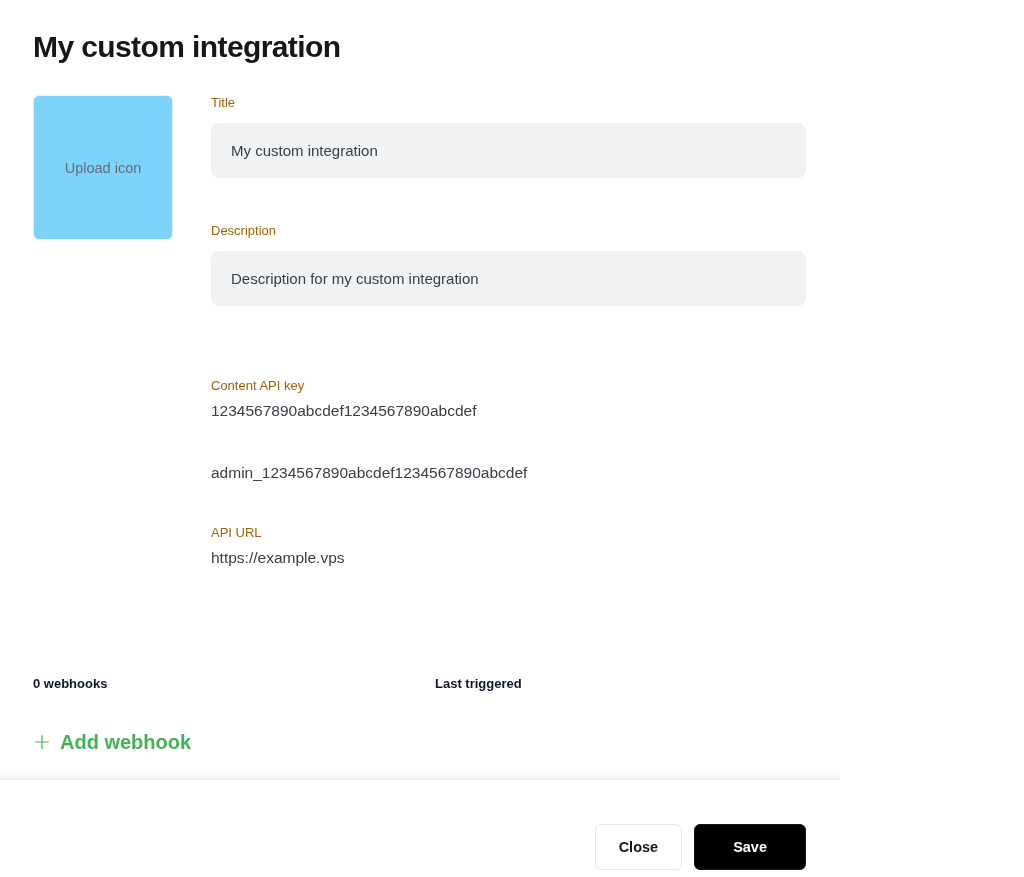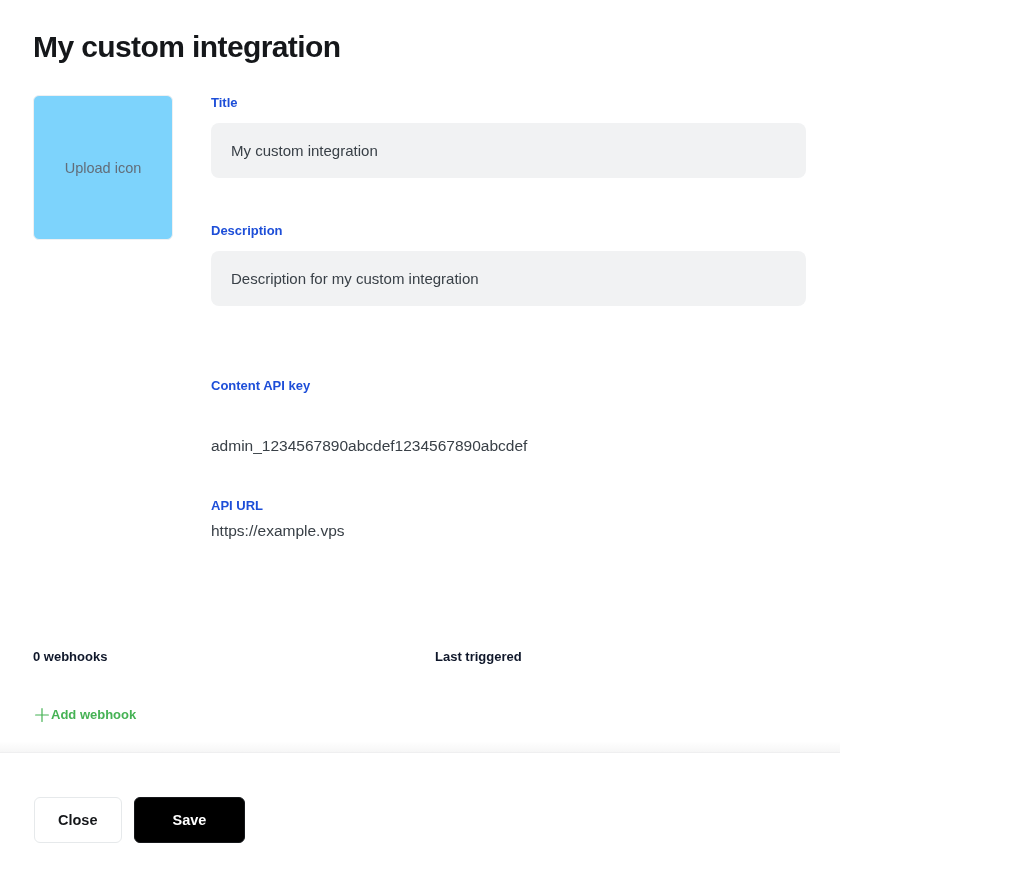--- a/index.html
+++ b/index.html
@@ -45,22 +45,22 @@
     font-weight: 500;
     color: #626d79;
   }
 
   .fields { flex: 1; min-width: 0; }
 
   .field-label {
     display: block;
     font-size: 13px;
     line-height: 16px;
-    font-weight: 700;
-    color: #1d4ed8;
+    font-weight: 400;
+    color: #a16207;
     margin-bottom: 12px;
   }
 
   .text-input {
     display: block;
     width: 100%;
     height: 55px;
     background: #f1f2f3;
     border: none;
     border-radius: 8px;
@@ -93,42 +93,44 @@
     line-height: 16px;
     font-weight: 600;
     color: #0f172a;
   }
   .wh-col-name { width: 402px; flex: 0 0 402px; }
   .wh-col-last { flex: 1; }
 
   .add-webhook {
     display: flex;
     align-items: center;
+    gap: 9px;
     margin: 40px 0 0 33px;
     padding: 0;
     background: none;
     border: none;
     font-family: inherit;
-    font-size: 13px;
+    font-size: 20px;
     font-weight: 700;
     color: var(--accent-green, #45b254);
     cursor: pointer;
     line-height: 20px;
   }
   .add-webhook svg { display: block; }
 
   .content-edge {
     height: 12px;
     margin-top: 16px;
     background: linear-gradient(to bottom, rgba(255,255,255,0), rgba(0,0,0,0.035));
     border-bottom: 1px solid #efeff0;
   }
 
   .footer {
     display: flex;
+    justify-content: flex-end;
     align-items: flex-start;
     gap: 12px;
     padding: 44px 34px 0 34px;
   }
   .btn {
     height: 46px;
     border-radius: 6px;
     font-family: inherit;
     font-size: 14.5px;
     font-weight: 700;
@@ -167,20 +169,21 @@
         <input class="text-input" type="text" value="My custom integration" style="">
       </div>
 
       <div class="form-group last-input">
         <label class="field-label">Description</label>
         <input class="text-input" type="text" value="Description for my custom integration" style="">
       </div>
 
       <div class="readonly-group">
         <span class="field-label">Content API key</span>
+        <span class="readonly-value">1234567890abcdef1234567890abcdef</span>
       </div>
 
       <div class="readonly-group">
         <span class="readonly-value">admin_1234567890abcdef1234567890abcdef</span>
       </div>
 
       <div class="readonly-group">
         <span class="field-label">API URL</span>
         <span class="readonly-value">https://example.vps</span>
       </div>

